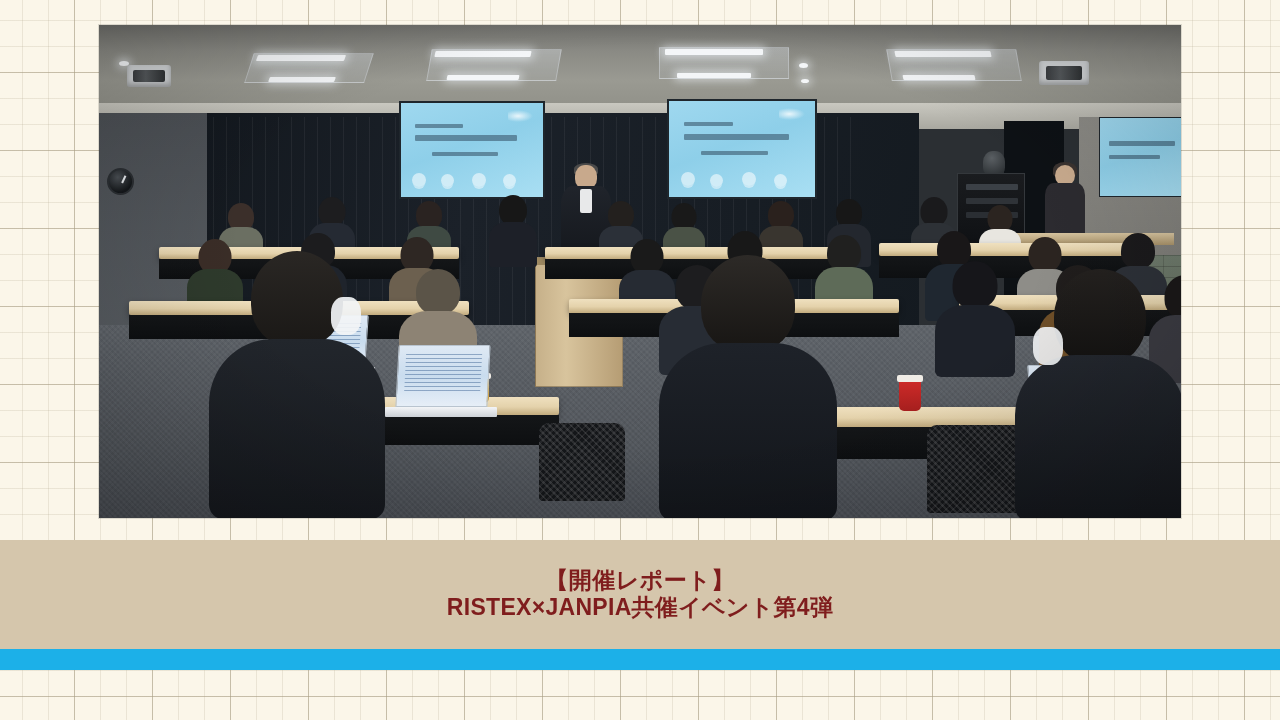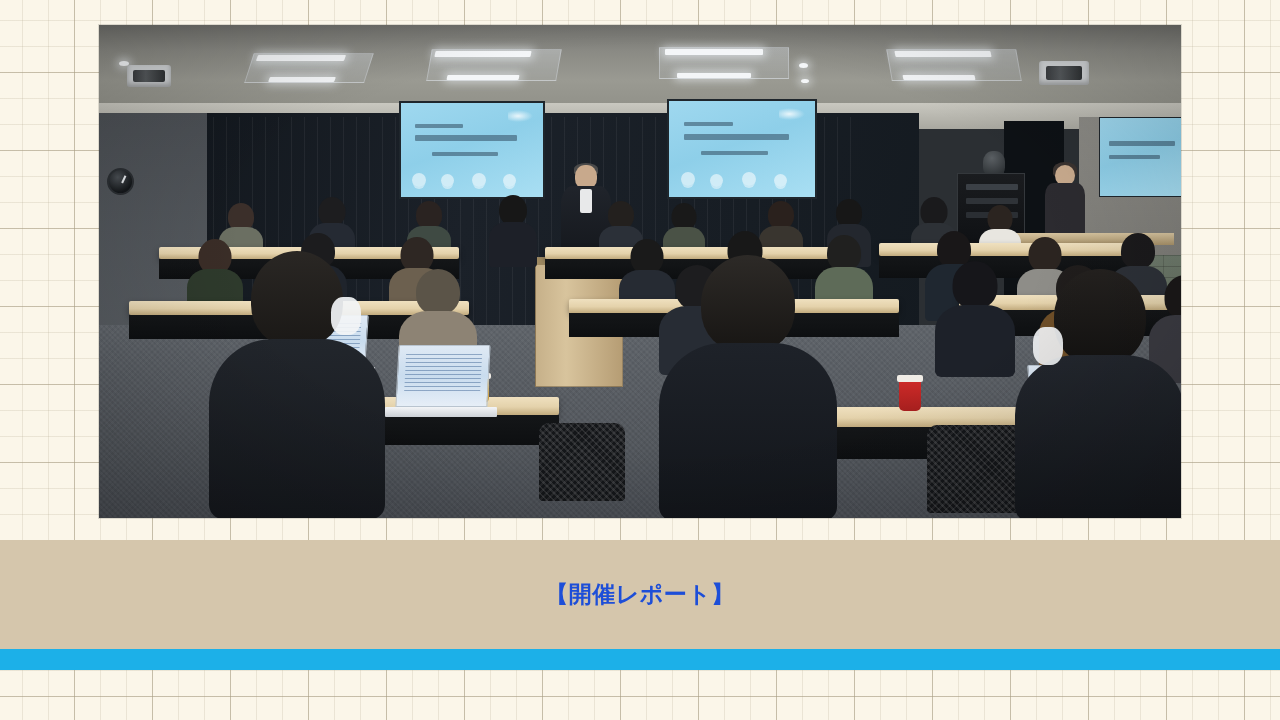--- a/index.html
+++ b/index.html
@@ -280,21 +280,21 @@
 
   
   #caption {
     position:absolute; left:0; top:540px; width:1280px; height:109px;
     background:#d5c6ac;
     display:flex; flex-direction:column;
     align-items:center; justify-content:center;
     gap:1px;
   }
   #caption .cl {
-    color:#1d4ed8;
+    color:#7f1d1d;
     font-weight:700;
     line-height:1.12;
     text-align:left;
     white-space:nowrap;
     font-family:"Liberation Sans","DejaVu Sans",sans-serif;
   }
   #caption .l1 { font-size:23px; letter-spacing:.5px; }
   #caption .l2 { font-size:23px; letter-spacing:.3px; }
   #caption .l3 { font-size:23px; letter-spacing:.2px; }
 
@@ -539,17 +539,18 @@
     </div>
 
     <div class="laptop-screen" style="left:298px;top:320px;width:92px;height:62px;transform:skewX(-3deg);"></div>
     <div class="laptop-base" style="left:286px;top:382px;width:112px;height:10px;"></div>
 
     <div class="layer vignette"></div>
   </div>
 
   <div id="caption">
     <div class="cl l1">【開催レポート】</div>
+    <div class="cl l2">RISTEX×JANPIA共催イベント第4弾</div>
   </div>
 
   <div id="bluebar"></div>
 
 </div>
 
 </body></html>

